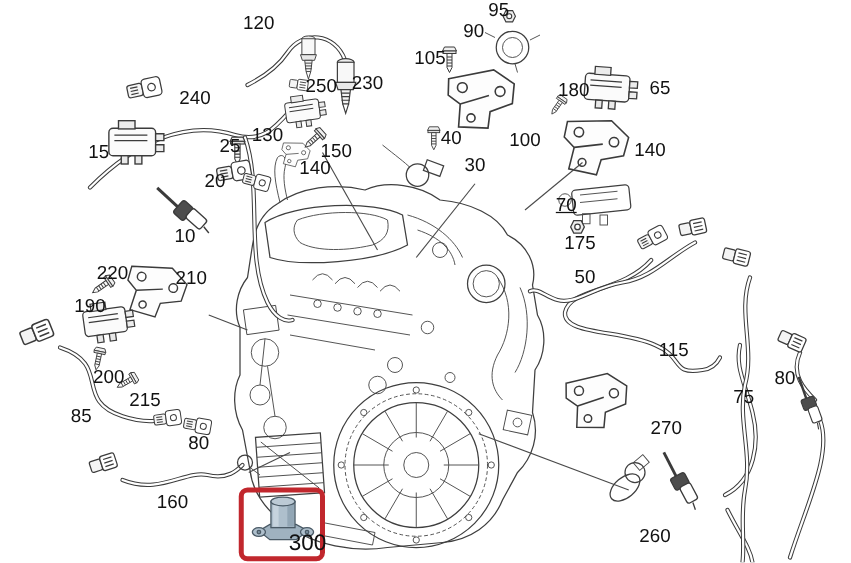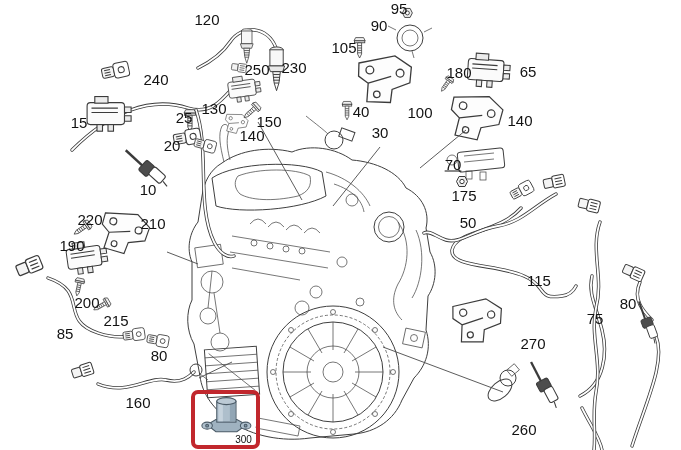--- a/index.html
+++ b/index.html
@@ -5,21 +5,21 @@
   html,body{margin:0;padding:0;background:#fff;}
   .stage{position:relative;width:681px;height:450px;background:#fff;overflow:hidden;
          font-family:"Liberation Sans",sans-serif;}
   .stage svg.diagram{position:absolute;left:0;top:0;}
   .labels-layer{position:absolute;left:0;top:0;width:681px;height:450px;}
   .part-label{position:absolute;transform:translate(-50%,-50%);font-size:15px;line-height:1;
               color:#121212;white-space:nowrap;cursor:pointer;user-select:none;}
   .hl-box{position:absolute;left:191px;top:390px;width:69px;height:59px;box-sizing:border-box;
           border:4px solid #c1272d;border-radius:7px;background:transparent;cursor:pointer;}
   .hl-box svg{position:absolute;left:3px;top:1px;}
-  .hl-label{position:absolute;left:0;right:0;bottom:0px;text-align:center;font-size:10px;color:#111;padding-left:36px;}
+  .hl-label{position:absolute;left:0;right:0;bottom:0px;text-align:center;font-size:18px;color:#111;padding-left:36px;}
   .tube-o{stroke:#3b3b3b;stroke-width:3.4;fill:none;stroke-linecap:round;}
   .tube-i{stroke:#ffffff;stroke-width:1.8;fill:none;stroke-linecap:round;}
   .ln{stroke:#4a4a4a;stroke-width:0.9;}
   .sk{stroke:#3f3f3f;fill:none;stroke-width:1;}
   .sk2{stroke:#4a4a4a;fill:none;stroke-width:0.75;}
 </style>
 </head>
 <body>
 
 <div class="stage">

